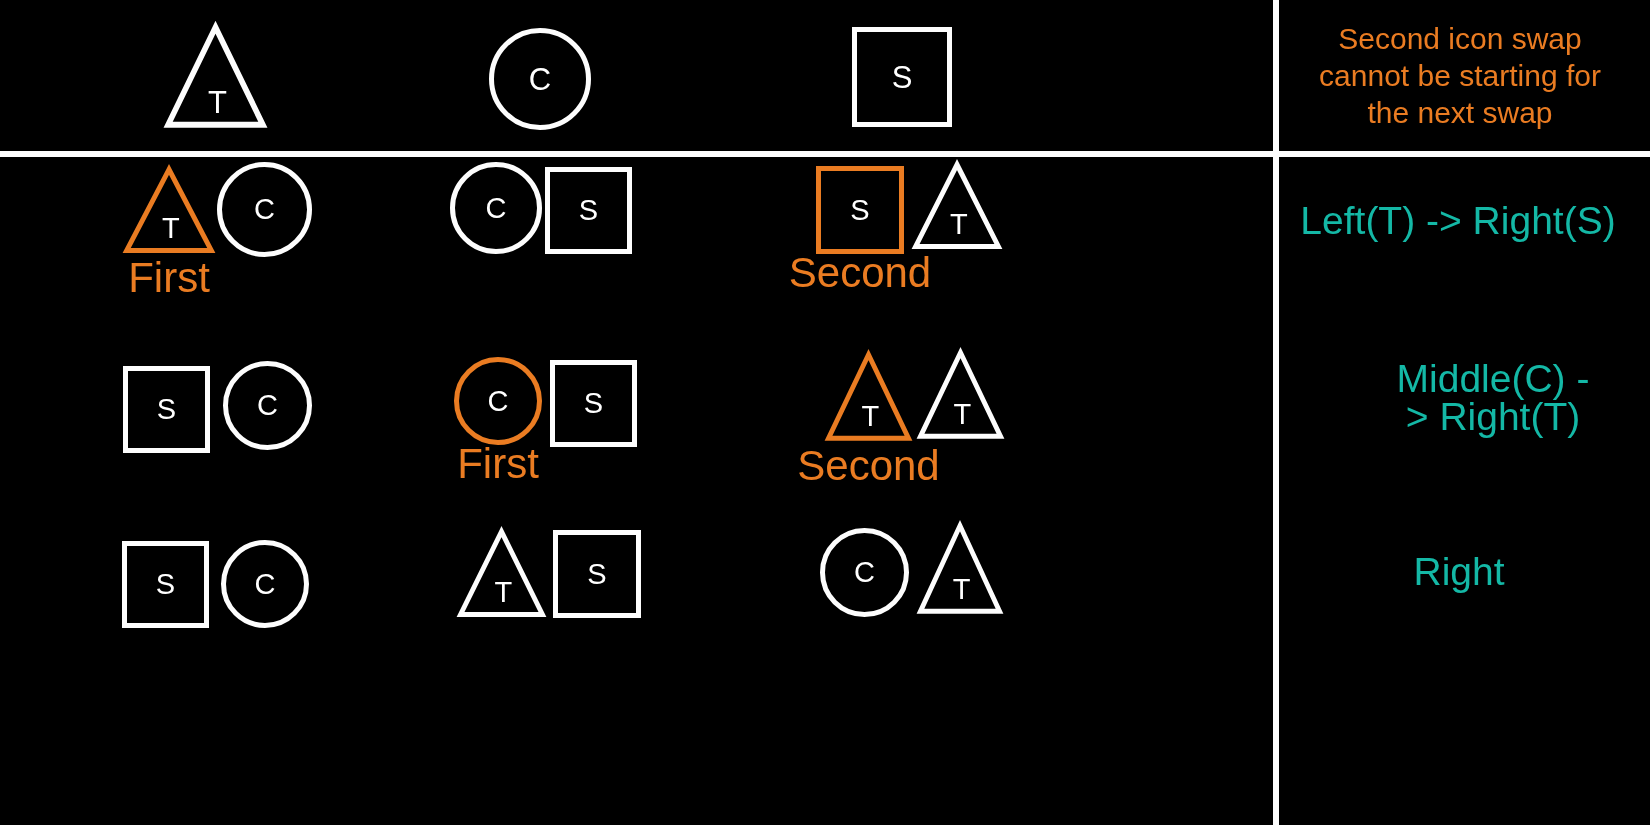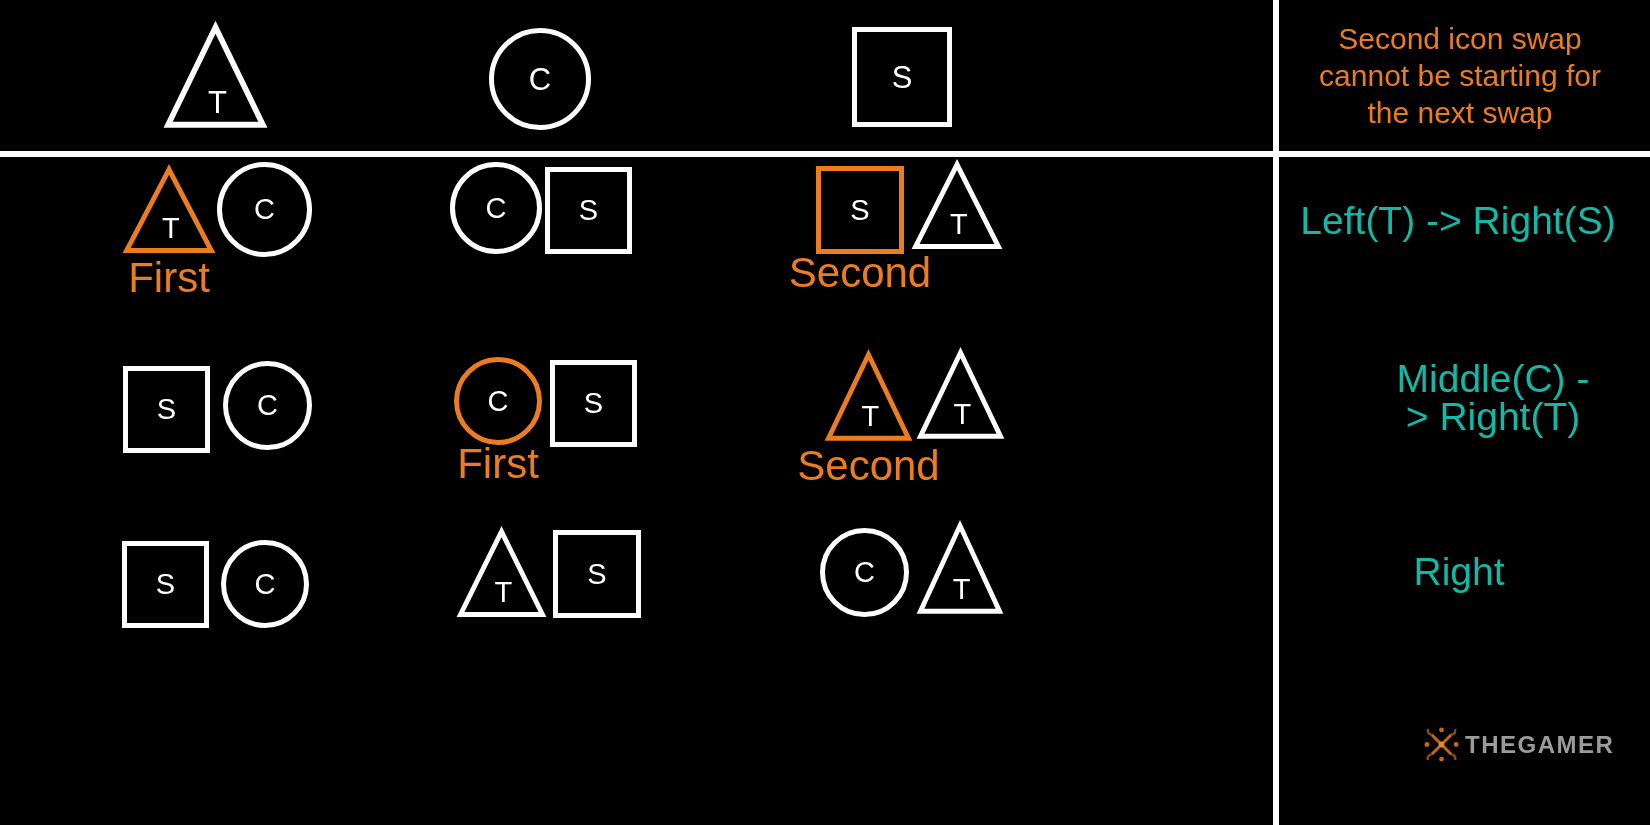--- a/index.html
+++ b/index.html
@@ -132,32 +132,14 @@
         <polygon points="50,4 4,96 96,96"></polygon>
       </svg>
     <span class="letter">T</span>
   </span>
 
   <div class="note">Second icon swap cannot be starting for the next swap</div>
   <div class="instruction inst1">Left(T) -&gt; Right(S)</div>
   <div class="instruction inst2">Middle(C) -&gt; Right(T)</div>
   <div class="instruction inst3">Right</div>
 
-  <div class="logo">
-    <svg viewBox="0 0 38 38" width="37" height="37">
-      <g stroke="#c2661a" stroke-width="3" fill="none">
-        <path d="M9 9 L29 29 M29 9 L9 29"></path>
-      </g>
-      <g fill="none" stroke="#8a4a10" stroke-width="2.5">
-        <path d="M9 9 q-5 -1 -4 -6 M29 9 q5 -1 4 -6 M9 29 q-5 1 -4 6 M29 29 q5 1 4 6"></path>
-      </g>
-      <g fill="#c2661a">
-        <circle cx="19" cy="4" r="2.5"></circle>
-          <circle cx="19" cy="34" r="2.5"></circle>
-        <circle cx="4" cy="19" r="2.5"></circle>
-          <circle cx="34" cy="19" r="2.5"></circle>
-      </g>
-      <circle cx="19" cy="19" r="3" fill="#e8881e"></circle>
-    </svg>
-    <span class="logo-text">THEGAMER</span>
-  </div>
 
 </div>
 
 </body></html>

